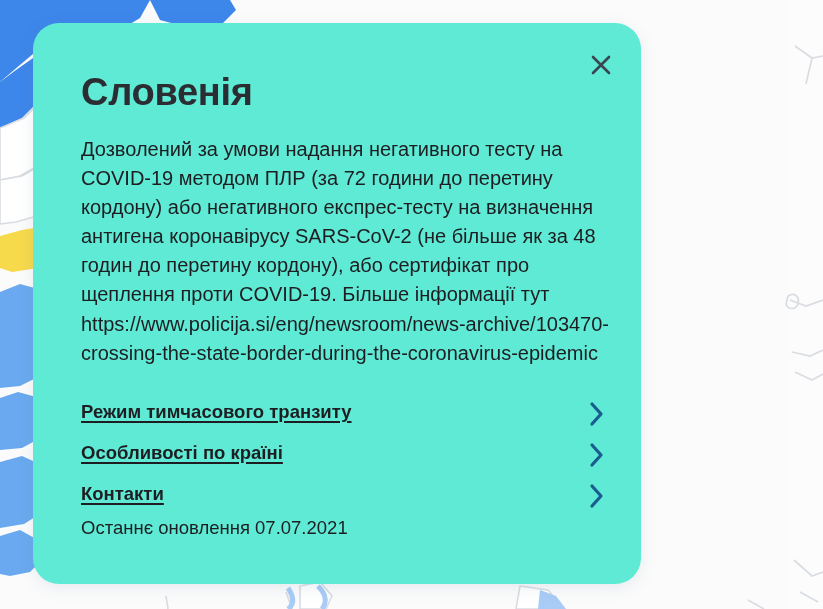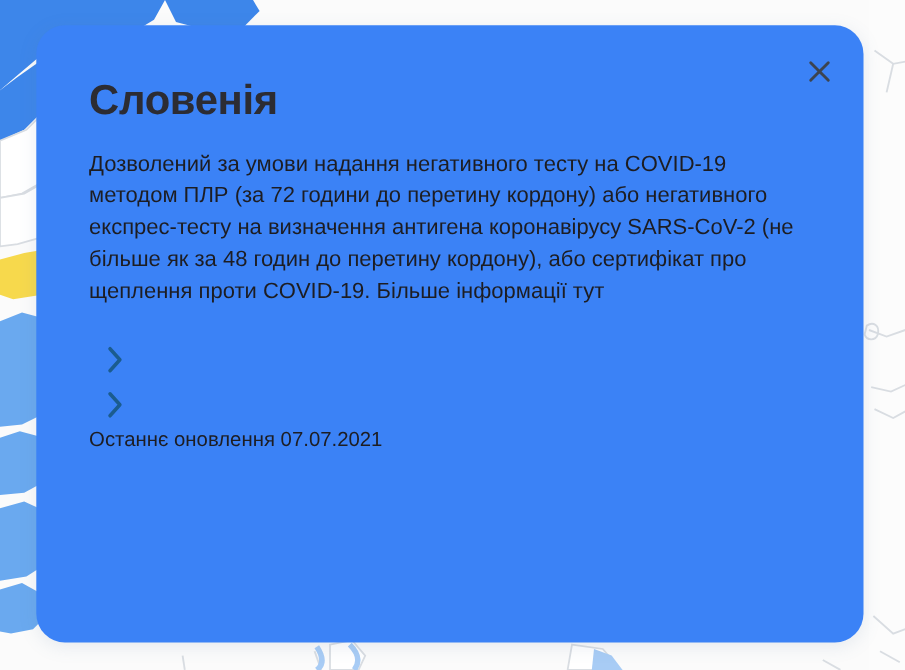--- a/index.html
+++ b/index.html
@@ -27,23 +27,23 @@
     inset: 0;
     background: #fbfbfb;
   }
   #map-svg { display: block; width: 823px; height: 609px; }
 
   
   #info-card {
     position: absolute;
     left: 33px;
     top: 23px;
-    width: 752px;
+    width: 608px;
     height: 561px;
-    background: #3b82f6;
+    background: #5eead4;
     border-radius: 26px;
     box-shadow: 0 4px 16px rgba(90,120,160,0.13);
     box-sizing: border-box;
   }
 
   #close-button {
     position: absolute;
     right: 20px;
     top: 22px;
     width: 40px;
@@ -195,40 +195,51 @@
       </svg>
     </div>
 
     <div id="card-title">Словенія</div>
 
     <div id="card-body">
 
 
       <div class="section-text">
         <span>Дозволений за умови надання негативного тесту на COVID-19 методом ПЛР (за 72 години до перетину кордону) або негативного експрес-тесту на визначення антигена коронавірусу SARS-CoV-2 (не більше як за 48 годин до перетину кордону), або сертифікат про щеплення проти COVID-19. Більше інформації тут</span>
+        <span class="url">https://www.policija.si/eng/newsroom/news-archive/103470-crossing-the-state-border-during-the-coronavirus-epidemic</span>
       </div>
 
       <div id="collapsed-rows">
 
         <div class="collapsed-row">
+          <span class="label">Режим тимчасового транзиту</span>
           <span class="chev-slot">
             <svg width="16" height="26" viewBox="0 0 16 26">
               <path d="M4 3 L13 13 L4 23" stroke="#1b5c8f" stroke-width="3.2" fill="none" stroke-linecap="round" stroke-linejoin="round"></path>
             </svg>
           </span>
         </div>
 
         <div class="collapsed-row">
+          <span class="label">Особливості по країні</span>
           <span class="chev-slot">
             <svg width="16" height="26" viewBox="0 0 16 26">
               <path d="M4 3 L13 13 L4 23" stroke="#1b5c8f" stroke-width="3.2" fill="none" stroke-linecap="round" stroke-linejoin="round"></path>
             </svg>
           </span>
         </div>
 
+        <div class="collapsed-row">
+          <span class="label">Контакти</span>
+          <span class="chev-slot">
+            <svg width="16" height="26" viewBox="0 0 16 26">
+              <path d="M4 3 L13 13 L4 23" stroke="#1b5c8f" stroke-width="3.2" fill="none" stroke-linecap="round" stroke-linejoin="round"></path>
+            </svg>
+          </span>
+        </div>
 
       </div>
 
       <div id="last-update">Останнє оновлення 07.07.2021</div>
 
     </div>
   </div>
 </div>
 
 </body></html>

